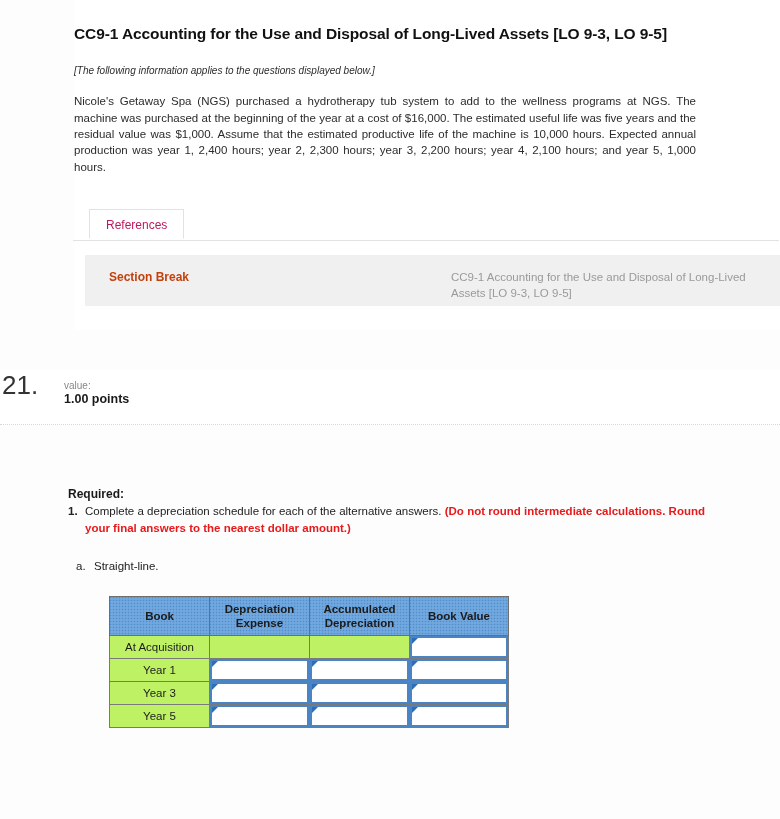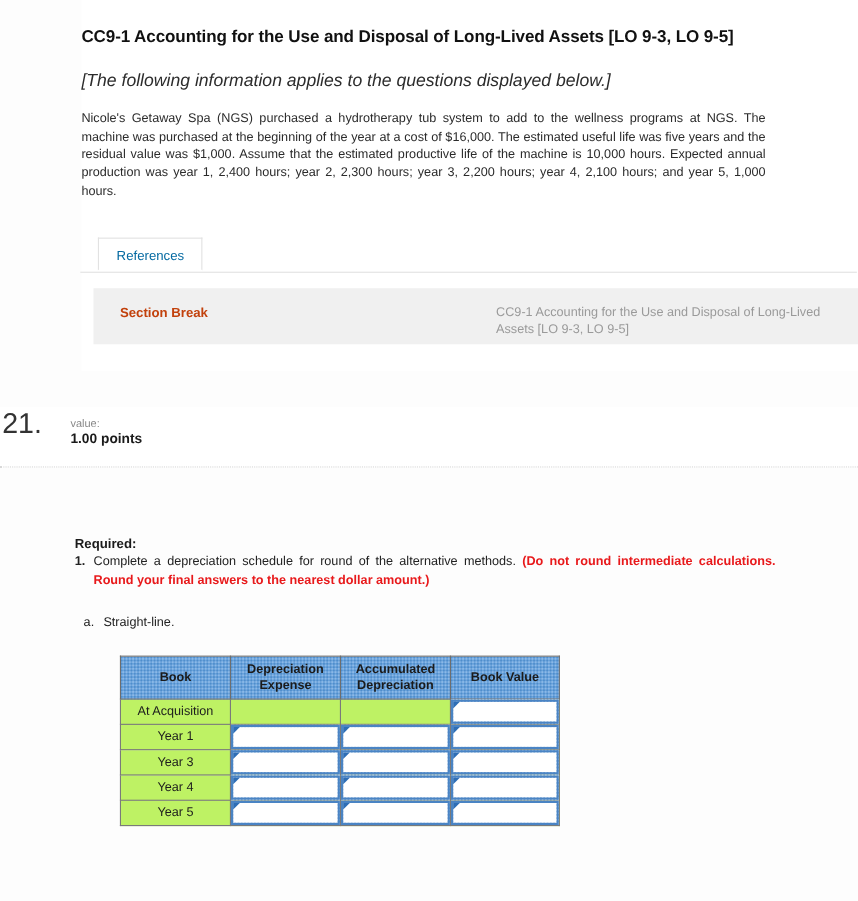--- a/index.html
+++ b/index.html
@@ -33,21 +33,21 @@
   .q-title {
     font-size: 15.5px;
     font-weight: bold;
     color: #111111;
     letter-spacing: -0.1px;
     margin: 14px 0 0 0;
     line-height: 1.25;
   }
 
   .applies-note {
-    font-size: 16px;
+    font-size: 10px;
     font-style: italic;
     color: #2c2c2c;
     margin: 22px 0 16px 0;
   }
 
   .scenario {
     font-size: 11.5px;
     line-height: 16.3px;
     color: #2b2b2b;
     margin: 17px 0 0 0;
@@ -65,21 +65,21 @@
     left: -1px;
   }
   .tab {
     position: absolute;
     left: 16px;
     top: 0;
     height: 30px;
     line-height: 30px;
     padding: 0 16px;
     font-size: 12px;
-    color: #0369a1;
+    color: #be185d;
     background: #ffffff;
     border: 1px solid #e2e2e2;
     border-bottom: 1px solid #ffffff;
     box-sizing: border-box;
   }
 
   .section-break {
     margin-top: 14px;
     margin-left: 11px;
     width: 700px;
@@ -304,21 +304,21 @@
   <div class="q-number">21.</div>
   <div class="value-label">value:</div>
   <div class="points-value">1.00 points</div>
 </div>
 
 <div class="qbody">
 
   <div class="required-label">Required:</div>
 
   <div class="req-item">
-    <span class="req-num">1.</span><span>Complete a depreciation schedule for round of the alternative methods.</span>
+    <span class="req-num">1.</span><span>Complete a depreciation schedule for each of the alternative answers.</span>
     <span class="red">(Do not round intermediate calculations. Round your final answers to the nearest dollar amount.)</span>
   </div>
 
   <div class="sub-item">
     <span class="sub-letter">a.</span><span>Straight-line.</span>
   </div>
 </div>
 
 <div class="sched-wrap">
   <table class="sched">
@@ -367,32 +367,20 @@
           <div class="ansbox"></div>
         </td>
         <td>
           <div class="ansbox"></div>
         </td>
         <td>
           <div class="ansbox"></div>
         </td>
       </tr>
 
-      <tr>
-        <td class="yearcell">Year 4</td>
-        <td>
-          <div class="ansbox"></div>
-        </td>
-        <td>
-          <div class="ansbox"></div>
-        </td>
-        <td>
-          <div class="ansbox"></div>
-        </td>
-      </tr>
 
       <tr>
         <td class="yearcell">Year 5</td>
         <td>
           <div class="ansbox"></div>
         </td>
         <td>
           <div class="ansbox"></div>
         </td>
         <td>

